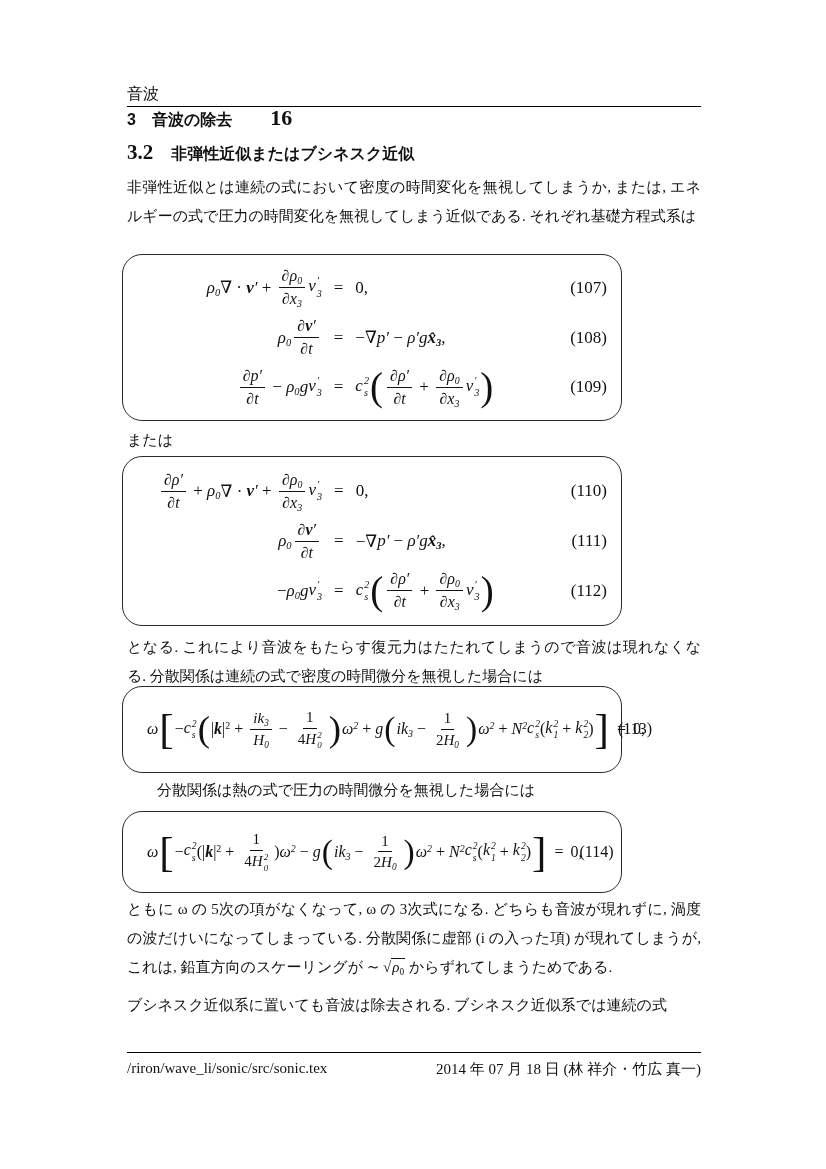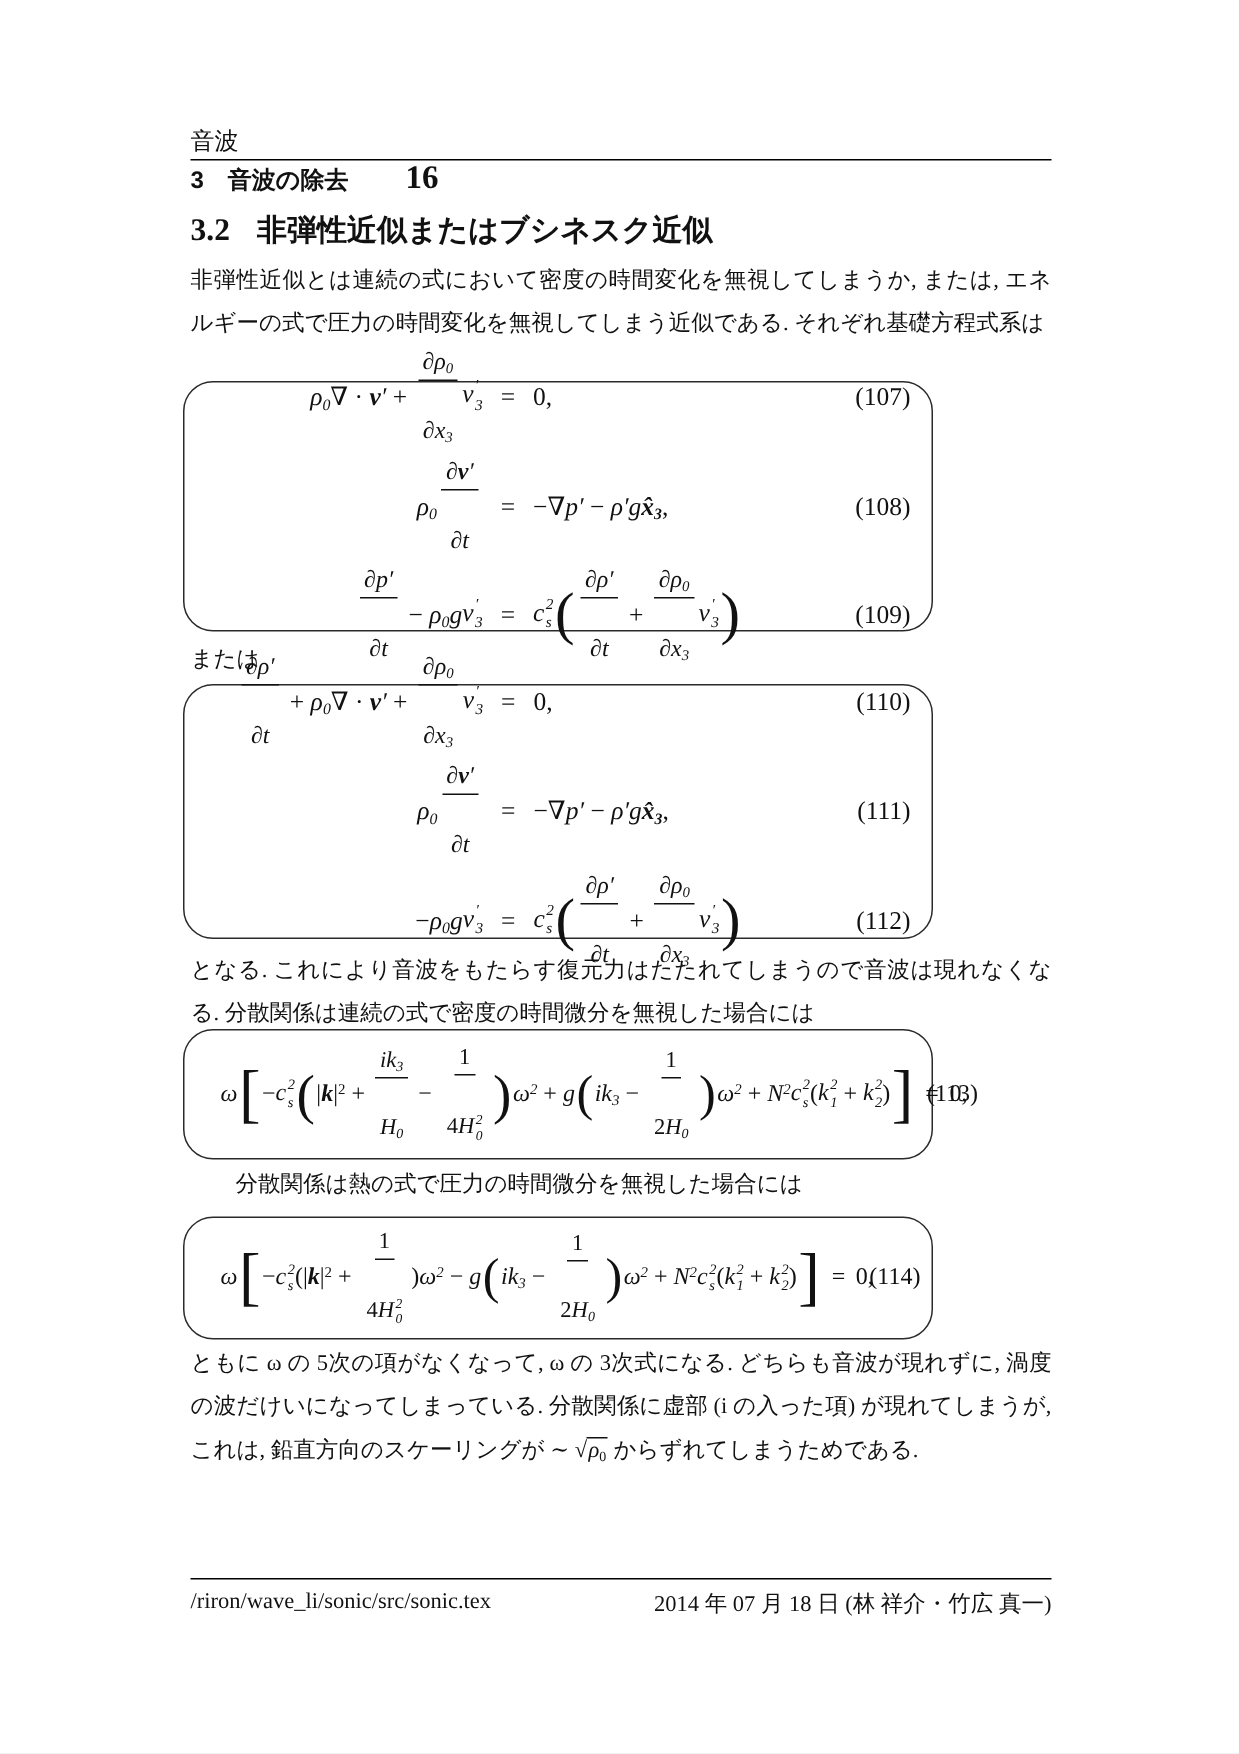--- a/index.html
+++ b/index.html
@@ -9,21 +9,21 @@
   .header{position:absolute;top:84px;left:127px;width:574px;display:flex;
           justify-content:space-between;align-items:baseline;font-size:16px;flex-direction:column;}
   .header-right{display:flex;align-items:baseline;gap:38px;}
   .hsec{font-family:"Liberation Sans","DejaVu Sans",sans-serif;font-weight:bold;font-size:16px;}
   .hpage{font-weight:bold;font-size:22px;}
   .headrule{position:absolute;top:106px;left:127px;width:574px;border-top:1.5px solid #000;}
 
   .section-heading{position:absolute;top:140px;left:127px;display:flex;gap:18px;
                    font-weight:bold;font-size:21px;align-items:baseline;}
   .sec-num{font-family:"Liberation Serif","DejaVu Serif",serif;}
-  .sec-title{font-family:"Liberation Sans","DejaVu Sans",sans-serif;font-size:20px;}
+  .sec-title{font-family:"Liberation Sans","DejaVu Sans",sans-serif;font-size:16px;}
 
   .body{position:absolute;left:127px;width:574px;margin:0;font-size:15px;
         line-height:29px;text-align:justify;}
   .p1{top:173px;} .p2{top:426px;} .p3{top:633px;} .p4{top:776px;margin-left:30px;}
   .p5{top:895px;} .p6{top:991px;}
 
   .eqbox{position:absolute;left:122px;width:500px;border:1.3px solid #2a2a2a;
          border-radius:20px;box-sizing:border-box;display:flex;align-items:center;
          padding:10px 14px 10px 12px;background:#fff;}
   .box1{top:254px;height:167px;}
@@ -42,21 +42,21 @@
   .eq-num{text-align:right;font-style:normal;white-space:nowrap;}
   .eq-num.overlap{margin-left:-27px;}
   .eq-num.tight{margin-left:-3px;}
 
   .mi{font-style:italic;white-space:pre;}
   .rm{font-style:normal;white-space:pre;}
   .bi{font-style:italic;font-weight:bold;white-space:pre;}
   .frac{display:inline-flex;flex-direction:column;align-items:center;vertical-align:middle;
         margin:0 3px;font-size:0.94em;line-height:1.25;}
   .fn{display:block;border-bottom:1.2px solid #111;padding:0 3px 1px;white-space:nowrap;}
-  .fd{display:block;padding:1px 3px 0;white-space:nowrap;margin-top:23px;}
+  .fd{display:block;padding:1px 3px 0;white-space:nowrap;}
   .sup{font-size:0.62em;vertical-align:0.5em;line-height:0;}
   .sub{font-size:0.62em;vertical-align:-0.3em;line-height:0;}
   .ss{display:inline-flex;flex-direction:column;align-items:flex-start;vertical-align:middle;
       font-size:0.6em;line-height:1.2;margin-left:1px;}
   .ssp,.ssb{display:block;}
   .bigd{display:inline-block;vertical-align:middle;line-height:0;margin:0 1px;font-style:normal;}
 
   .sqrt{white-space:nowrap;}
   .radsign{font-style:normal;}
   .radicand{border-top:1.2px solid #111;padding:0 1px;font-style:italic;}
@@ -320,20 +320,21 @@
         <span class="eq-rel">=</span>
         <span class="eq-rhs">
           <span class="mi rm">0,</span>
         </span>
         <span class="eq-num tight">(114)</span>
       </div>
   </div>
 
   <p class="body p5"><span>ともに ω の 5次の項がなくなって, ω の 3次式になる. どちらも音波が現れずに, 渦度の波だけいになってしまっている. 分散関係に虚部 (i の入った項) が現れてしまうが, これは, 鉛直方向のスケーリングが ∼ </span><span class="sqrt"><span class="radsign">√</span><span class="radicand"><span class="mi">ρ</span><span class="sub">0</span></span></span><span> からずれてしまうためである.</span></p>
 
+  <p class="body p6">ブシネスク近似系に置いても音波は除去される. ブシネスク近似系では連続の式</p>
 
   <div class="footrule"></div>
   <div class="footer">
     <span>/riron/wave_li/sonic/src/sonic.tex</span>
     <span>2014 年 07 月 18 日 (林 祥介・竹広 真一)</span>
   </div>
 
 </div>
 
 </body></html>

